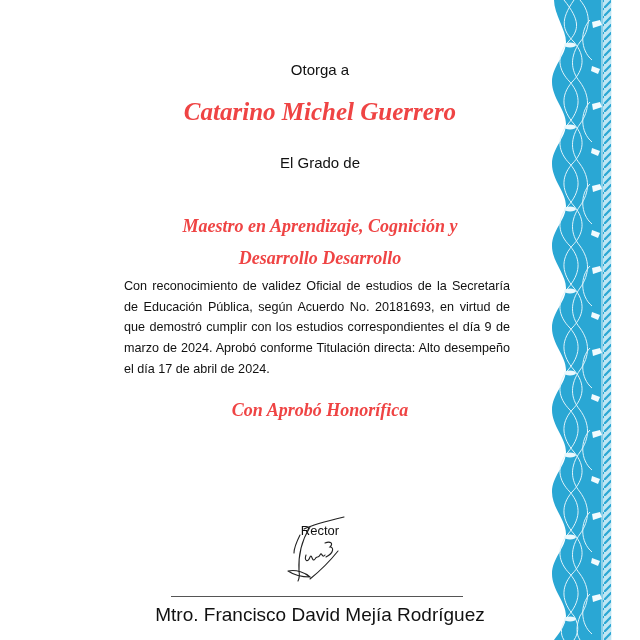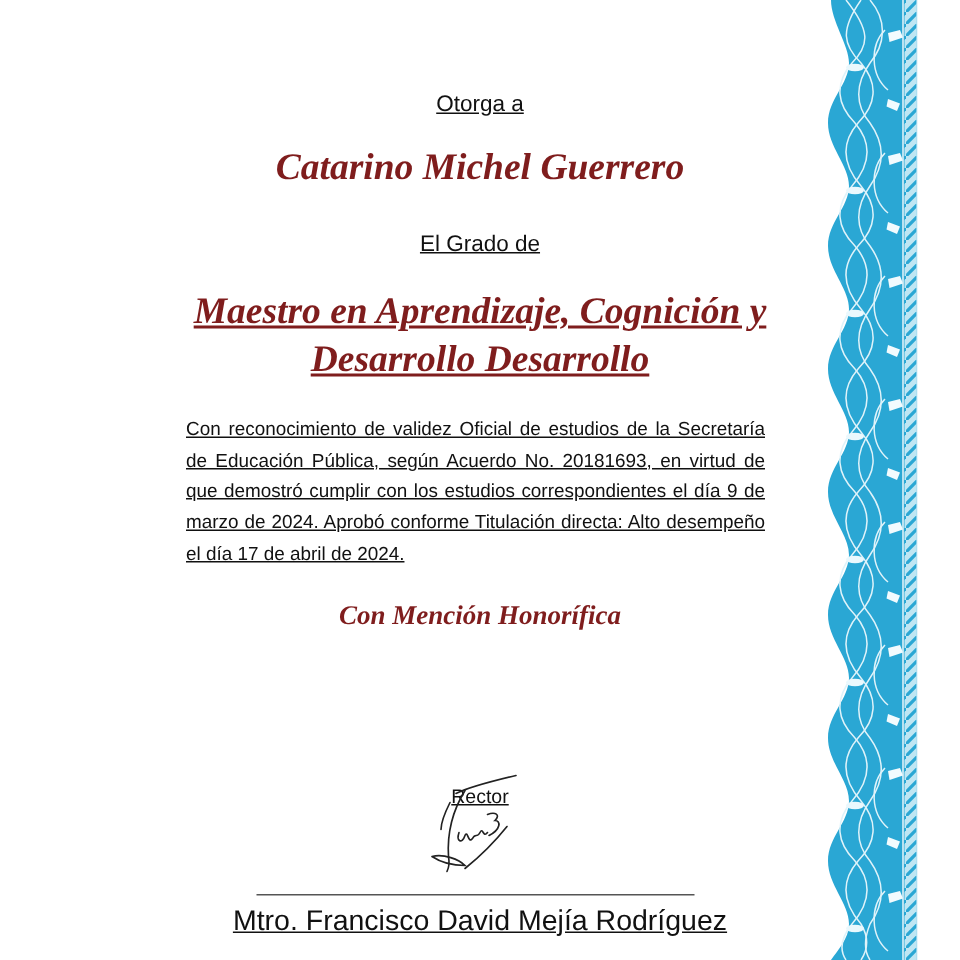--- a/index.html
+++ b/index.html
@@ -1,24 +1,24 @@
 <!DOCTYPE html>
 <html><head>
 <meta charset="utf-8">
 <style>
   html, body { margin: 0; padding: 0; }
   body { width: 640px; height: 640px; background: #ffffff; position: relative; overflow: hidden; }
   .page { position: absolute; left: 0; top: 0; width: 640px; height: 640px; }
-  .sans { font-family: "Liberation Sans", sans-serif; color: #111; text-decoration: underline; }
-  .serif-bi { font-family: "Liberation Serif", serif; font-style: italic; font-weight: bold; color: #7f1d1d; }
+  .sans { font-family: "Liberation Sans", sans-serif; color: #111; }
+  .serif-bi { font-family: "Liberation Serif", serif; font-style: italic; font-weight: bold; color: #ef4444; }
   .center { position: absolute; left: 100px; width: 440px; text-align: center; }
   .otorga { top: 61px; font-size: 15px; }
   .name { top: 98px; font-size: 25px; }
   .grado-label { top: 154px; font-size: 15px; }
-  .degree { top: 192px; left: 110px; width: 420px; font-size: 25px; line-height: 32px; text-decoration: underline; }
+  .degree { top: 210px; left: 110px; width: 420px; font-size: 18px; line-height: 32px; }
   .body-text { position: absolute; left: 124px; width: 386px; top: 276px; font-size: 12.6px; line-height: 20.7px; text-align: justify; text-align-last: left; }
   .mencion { top: 400px; font-size: 18px; }
   .fecha { top: 434px; font-size: 14.6px; }
   .rector { top: 490px; font-size: 13px; margin-top: 33px; }
   .signature { position: absolute; left: 282px; top: 515px; width: 80px; height: 70px; }
   .sig-line { position: absolute; left: 171px; top: 596px; width: 292px; height: 1px; background: #555; }
   .sig-name { top: 604px; font-size: 19px; }
   .border-deco { position: absolute; left: 540px; top: 0; width: 100px; height: 640px; }
 </style>
 </head>
@@ -32,21 +32,21 @@
 
   <div class="center sans grado-label">El Grado de</div>
 
   <div class="center serif-bi degree">
     <div>Maestro en Aprendizaje, Cognición y</div>
     <div>Desarrollo Desarrollo</div>
   </div>
 
   <div class="sans body-text">Con reconocimiento de validez Oficial de estudios de la Secretaría de Educación Pública, según Acuerdo No. 20181693, en virtud de que demostró cumplir con los estudios correspondientes el día 9 de marzo de 2024. Aprobó conforme Titulación directa: Alto desempeño el día 17 de abril de 2024.</div>
 
-  <div class="center serif-bi mencion">Con Mención Honorífica</div>
+  <div class="center serif-bi mencion">Con Aprobó Honorífica</div>
 
 
   <div class="center sans rector">Rector</div>
 
   <svg class="signature" viewBox="0 0 80 70" fill="none" stroke="#222" stroke-width="1.1" stroke-linecap="round">
     <path d="M62 2 C45 6 30 10 22 14"></path>
     <path d="M28 12 C20 25 16 40 17 56 C18 62 17 64 16 66"></path>
     <path d="M18 20 C14 28 12 34 12 38"></path>
     <path d="M6 56 C14 54 24 58 28 62 C20 62 12 60 6 56"></path>
     <path d="M24 40 C22 46 26 48 28 42 C30 38 30 48 33 44 C35 40 36 44 38 40 C40 36 40 44 43 40"></path>

